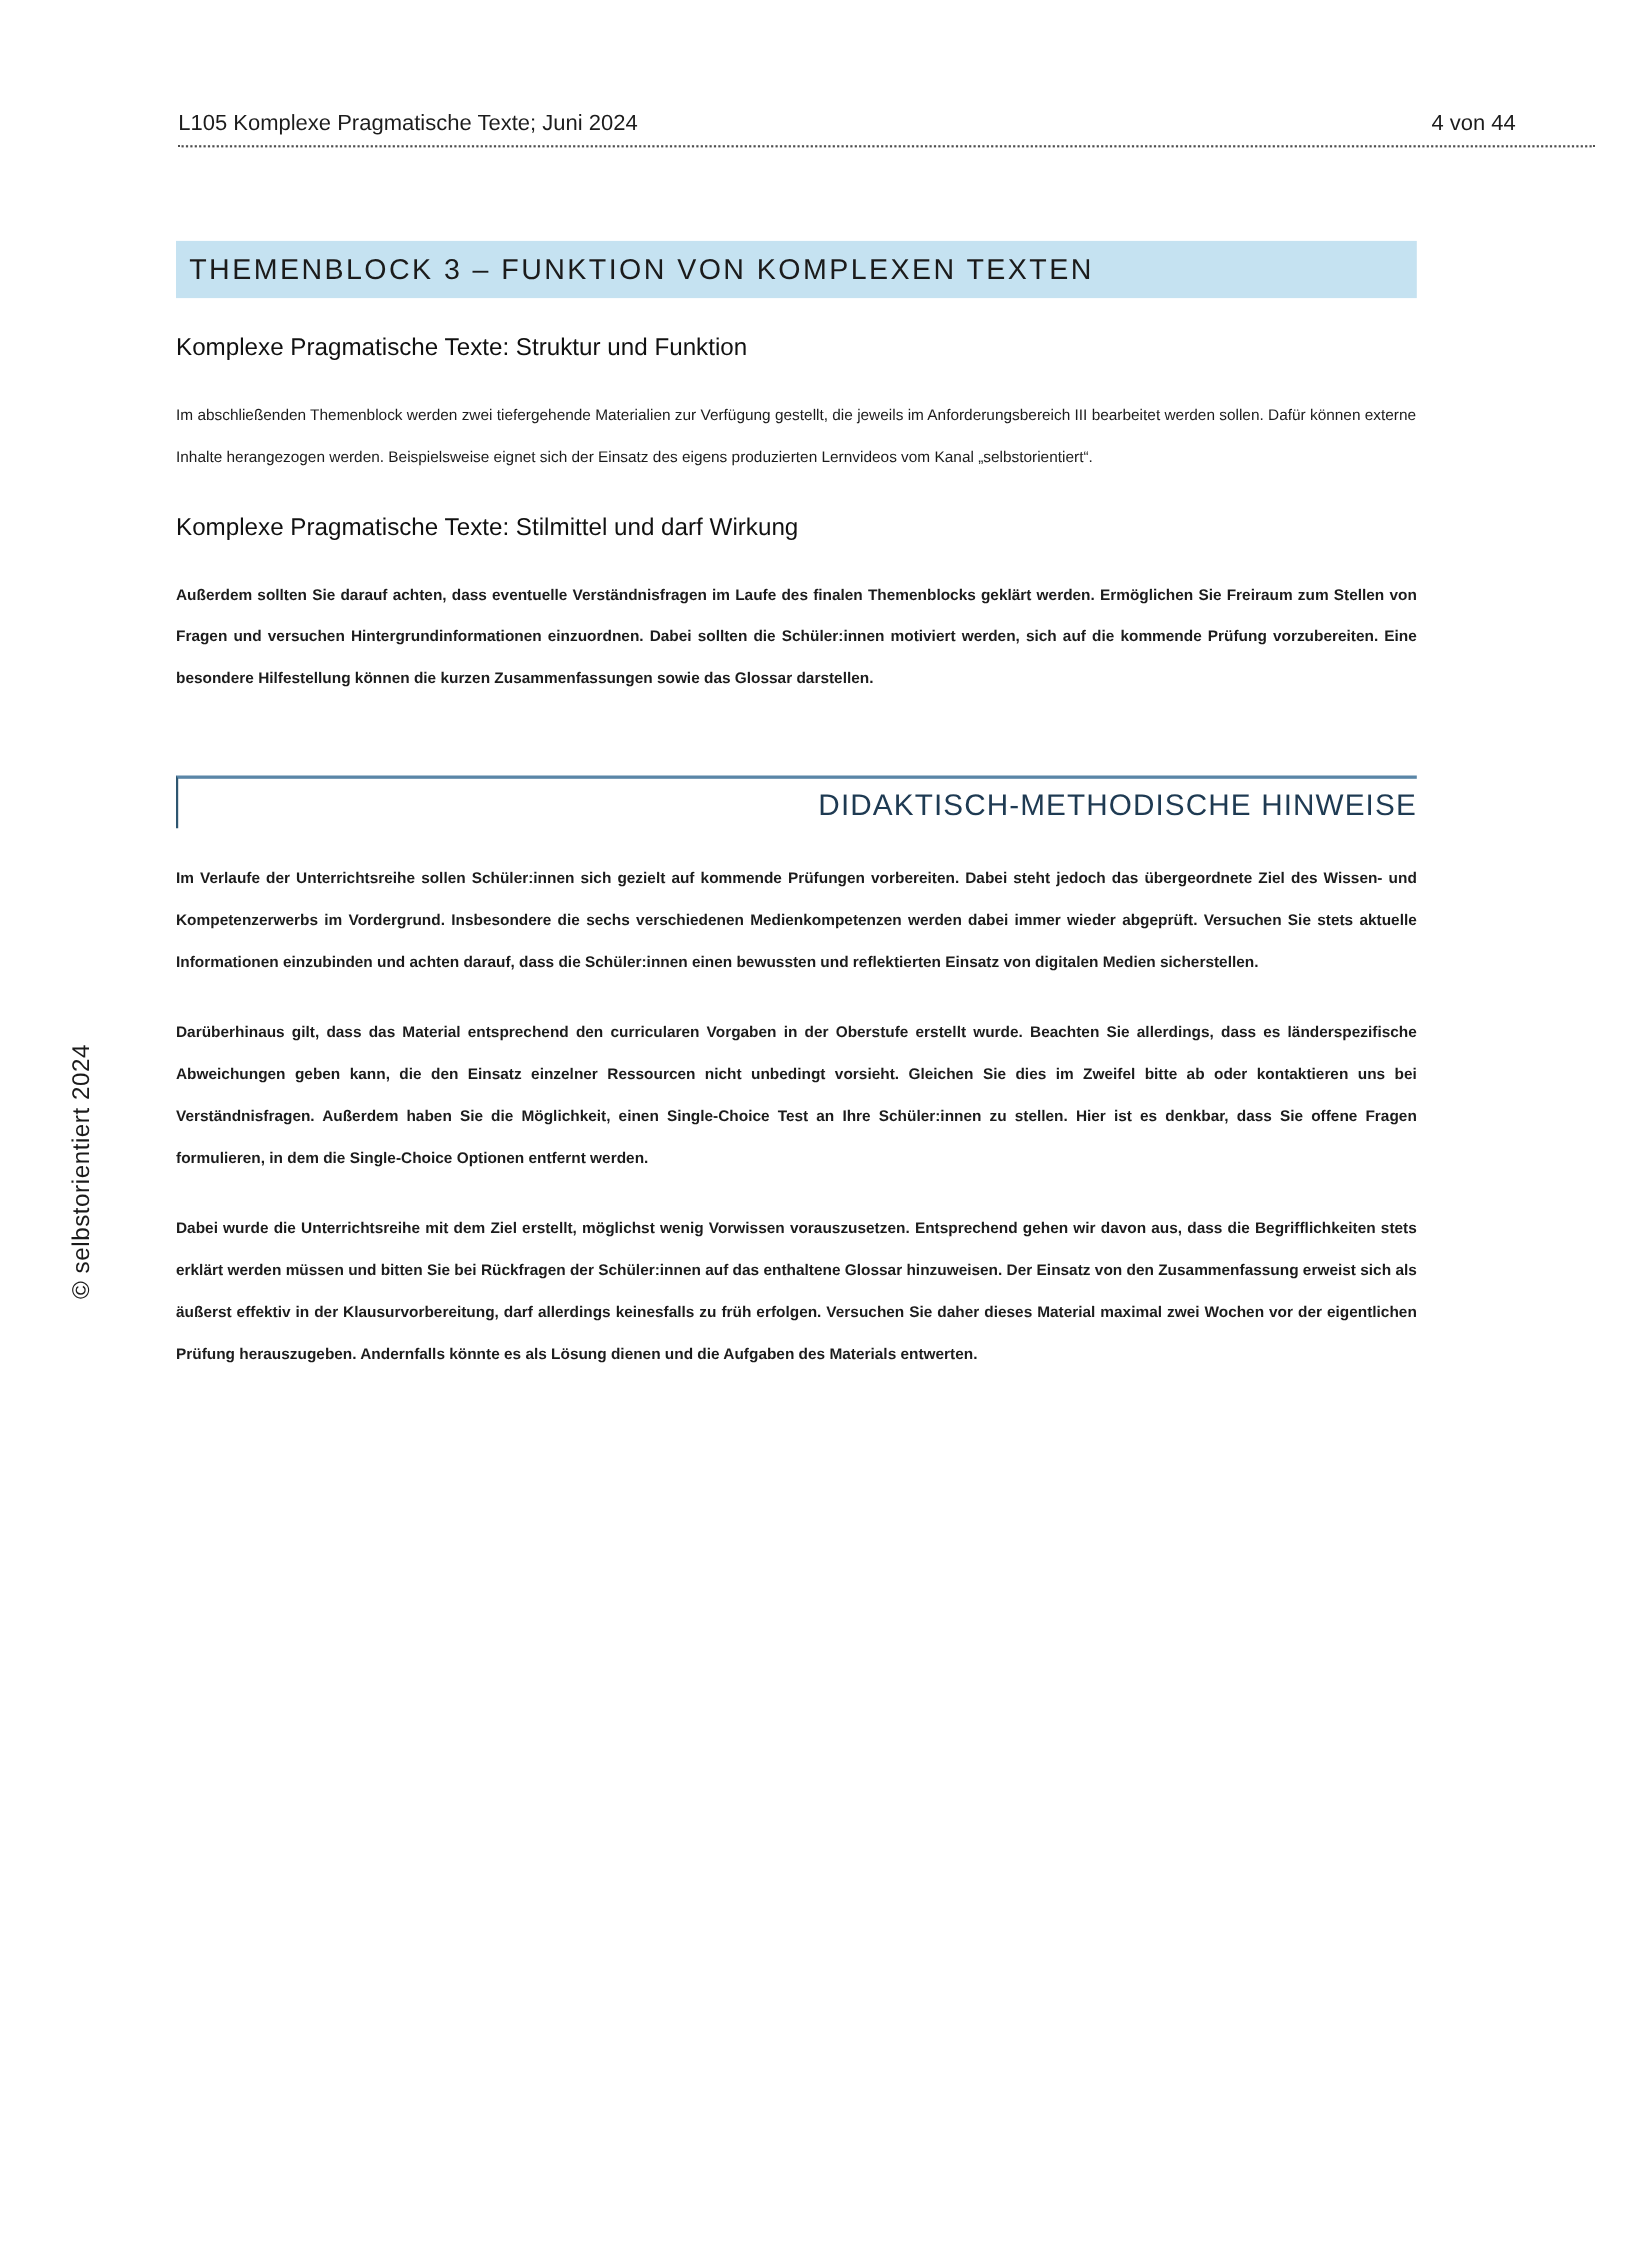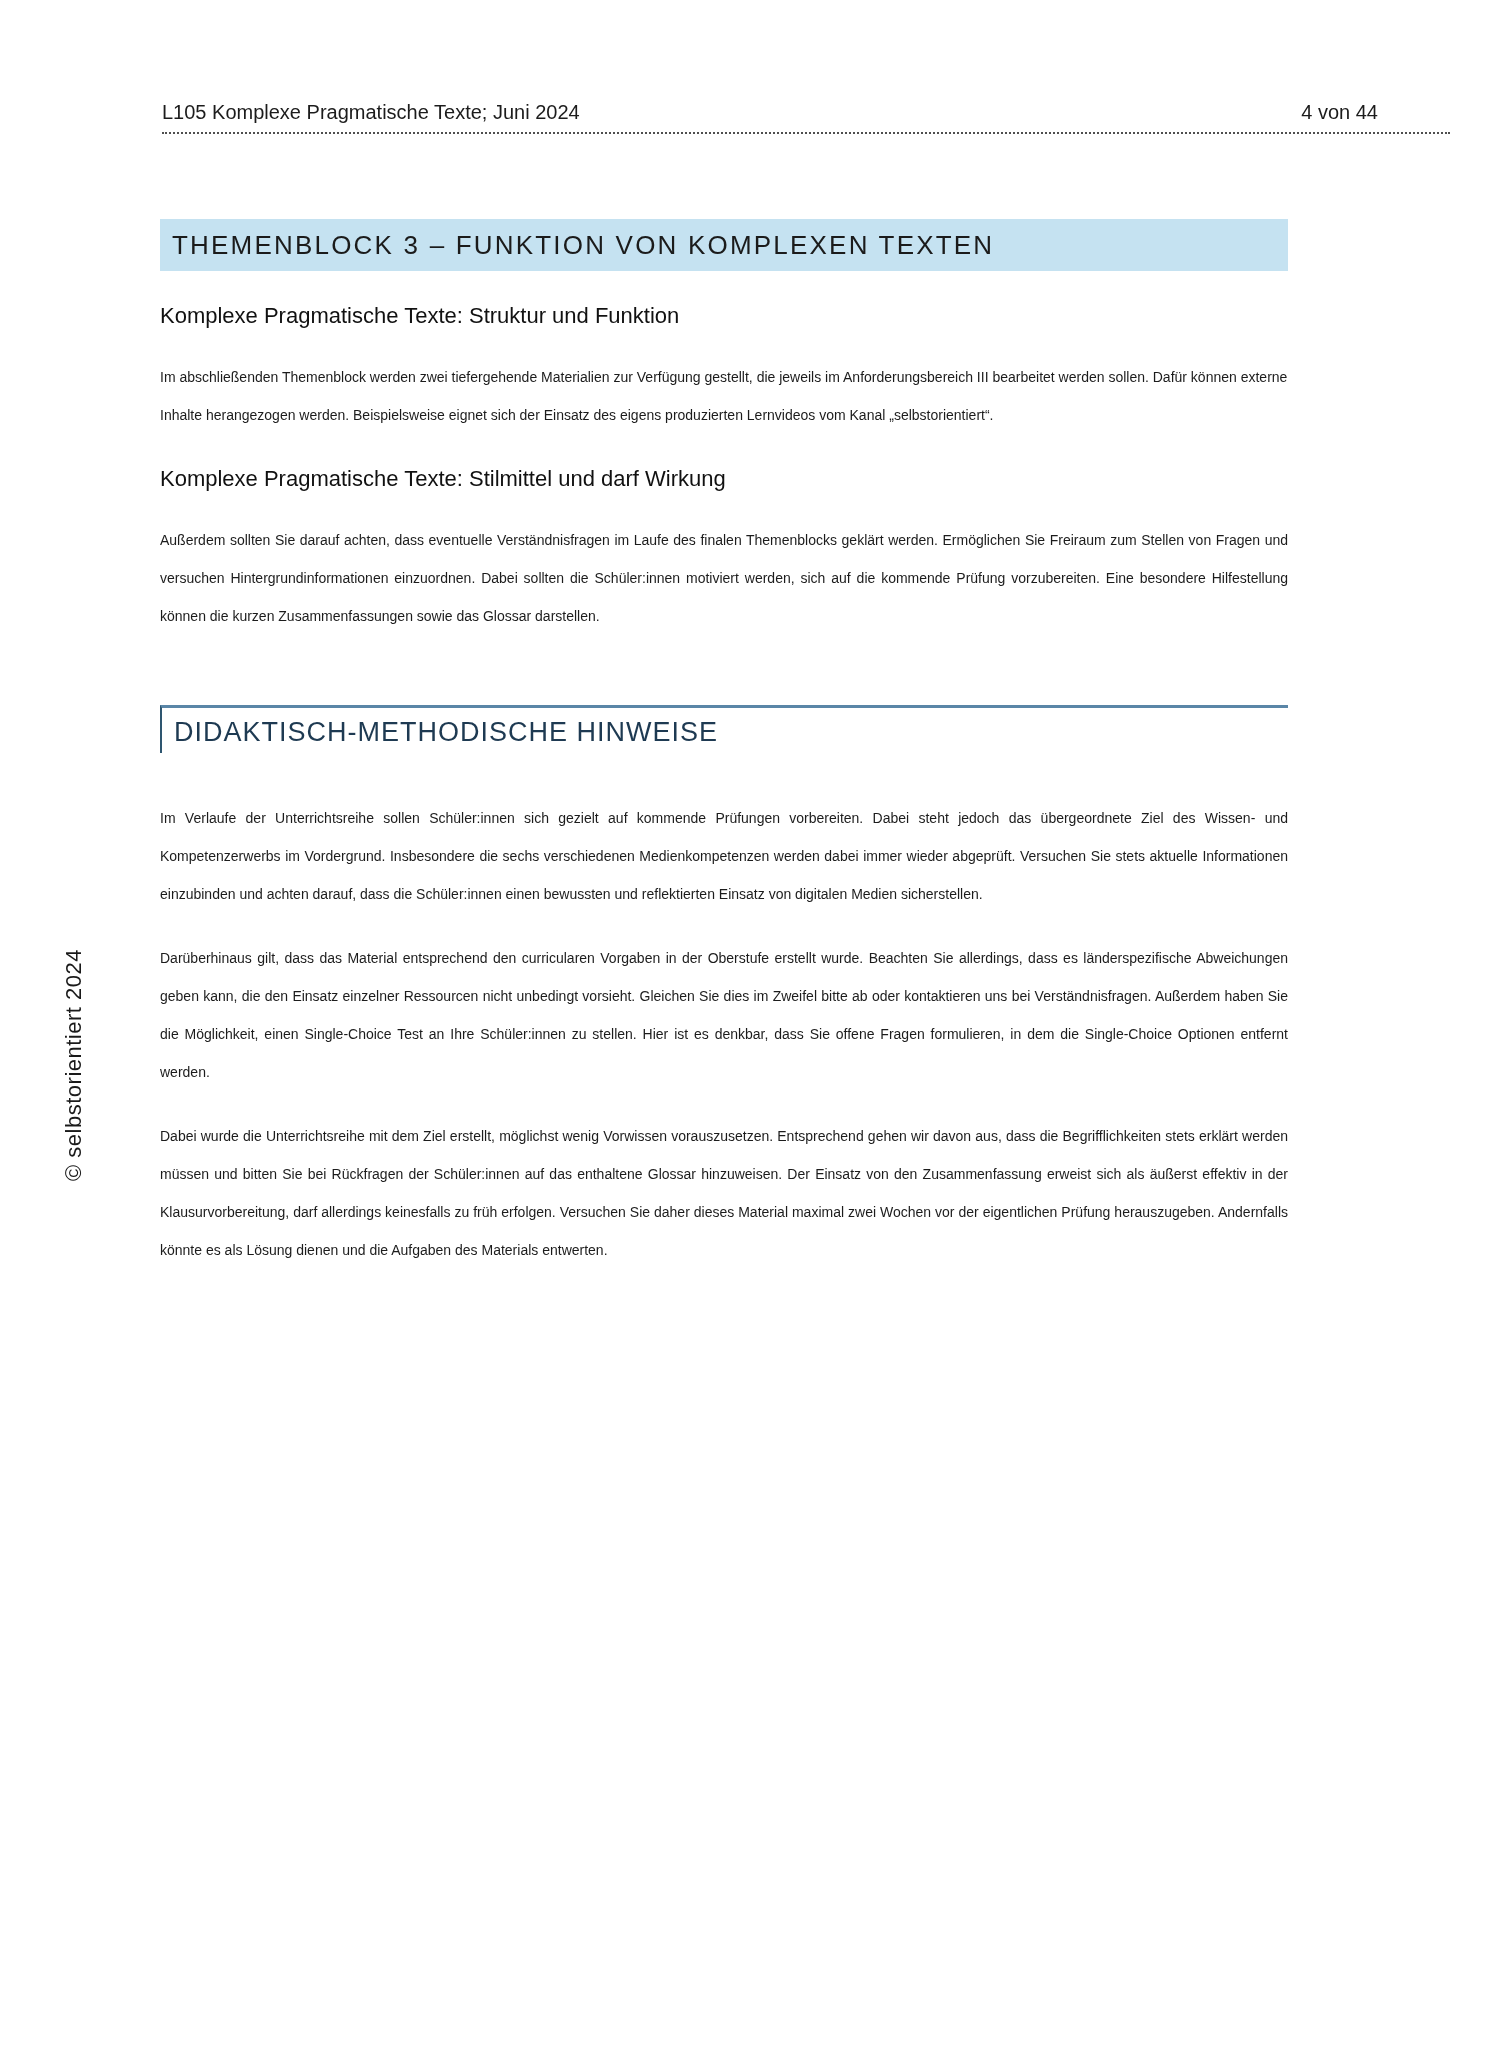--- a/index.html
+++ b/index.html
@@ -74,32 +74,33 @@
     line-height:28px;
     font-weight:400;
     color:#111;
   }
   p.body{
     font-size:14px;
     line-height:38px;
     margin:0 0 26px 0;
     color:#1c1c1c;
   }
-  p.just{ text-align:justify; }
+  p.just{ text-align:justify;font-weight:bold; }
   h2.didaktisch{
-    margin:70px 0 46px 0;
+    margin:70px 0 26px 0;
     border-top:3px solid var(--did-border-top);
     border-left:2px solid var(--did-border-left);
     padding:9px 0 6px 12px;
     font-size:27px;
     line-height:30px;
     font-weight:400;
     letter-spacing:1px;
     color:var(--did-text);
     white-space:nowrap;
+    text-align:right;
   }
 </style>
 </head>
 <body>
 
 <div class="page">
 
   <header class="doc-header">
     <span>L105 Komplexe Pragmatische Texte; Juni 2024</span>
     <span class="pageno">4 von 44</span>

